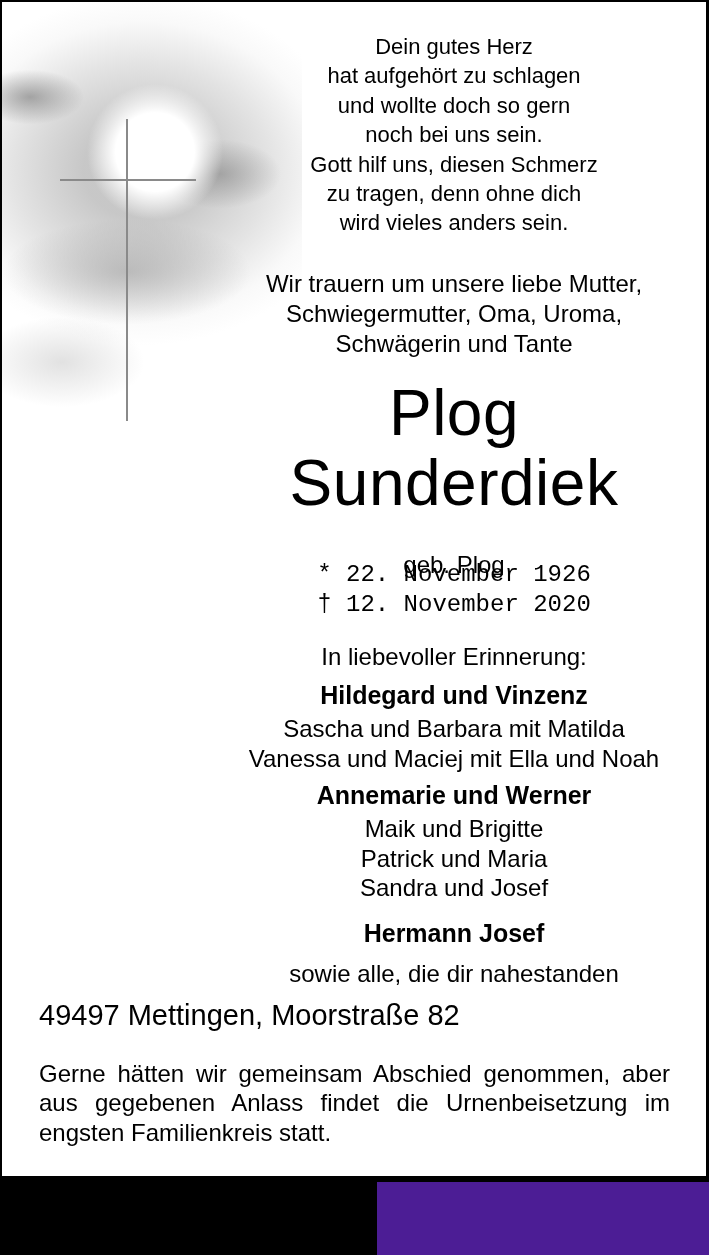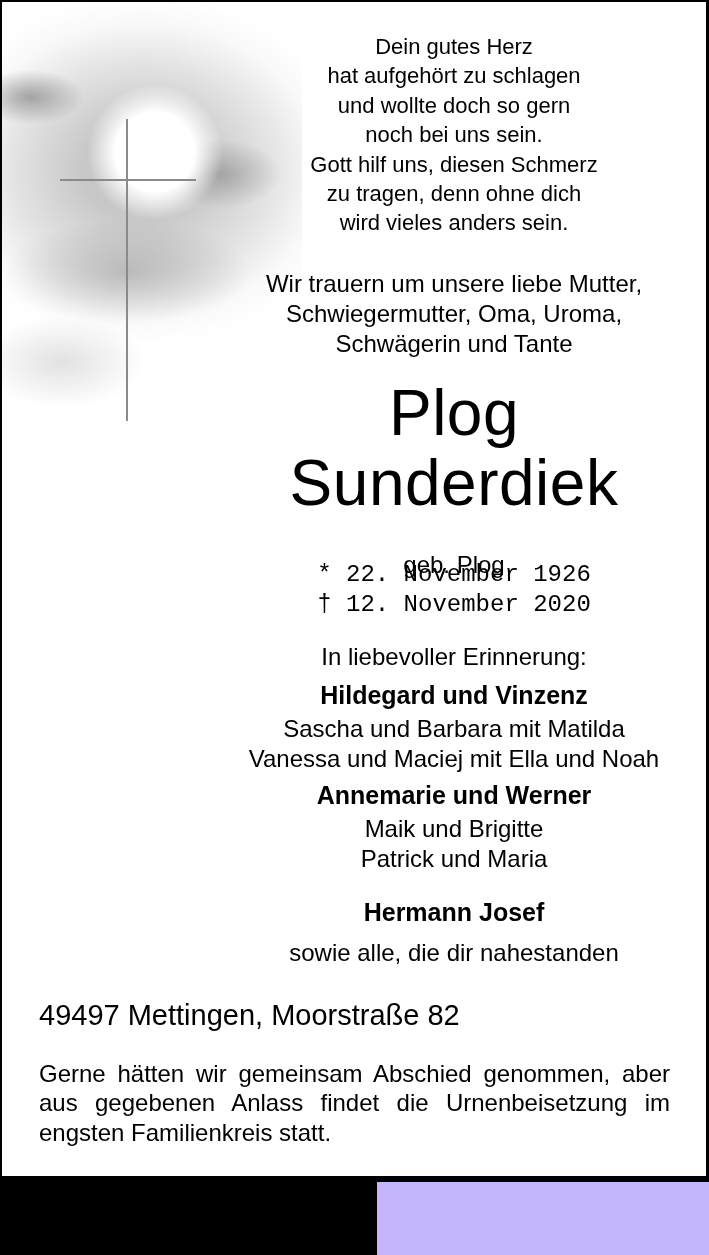--- a/index.html
+++ b/index.html
@@ -3,21 +3,21 @@
 <meta charset="utf-8">
 <style>
   html, body { margin: 0; padding: 0; background: #ffffff; }
   body {
     width: 709px; height: 1255px;
     font-family: "Liberation Sans", sans-serif;
     color: #000000;
     position: relative;
     overflow: hidden;
   }
-  .page { position: absolute; top: 0; left: 0; width: 709px; height: 1255px; background: #c4b5fd; }
+  .page { position: absolute; top: 0; left: 0; width: 709px; height: 1255px; background: #4c1d95; }
 
   .card {
     position: absolute; top: 0; left: 0;
     width: 709px; height: 1182px;
     box-sizing: border-box;
     background: #ffffff;
     border: 2px solid #000000;
     border-right-width: 3px;
     border-bottom-width: 6px;
     overflow: hidden;
@@ -51,21 +51,21 @@
   .poem      { top: 30px;  font-size: 22px; line-height: 29.4px; }
   .mourning  { top: 267px; font-size: 24px; line-height: 30px; }
   .name      { top: 376px; font-size: 64px; line-height: 70px; letter-spacing: 0.5px; }
   .maiden    { top: 548px; font-size: 24px; line-height: 30px; }
   .dates     { top: 558px; font-size: 24px; line-height: 29.5px; font-family: Liberation Mono, monospace; }
   .remember  { top: 640px; font-size: 24px; line-height: 29.5px; }
 
   .remember .intro { line-height: 30px; margin-bottom: 8px; }
   .remember .entry { line-height: 29.5px; }
   .remember .entry.bold { font-weight: bold; font-size: 25px; line-height: 30px; margin-top: 7px; margin-bottom: 4px; }
-  .remember .entry.b3 { margin-top: 24px; margin-bottom: 6px; }
+  .remember .entry.b3 { margin-top: 15px; margin-bottom: 6px; }
   .remember .closing { margin-top: 11px; line-height: 30px; }
 
   .address {
     position: absolute; left: 37px; top: 999px;
     font-size: 29px; line-height: 29.4px;
   }
   .notice {
     position: absolute; left: 37px; right: 36px; top: 1057px;
     font-size: 24px; line-height: 29.4px; text-align: left;
   }
@@ -113,20 +113,21 @@
     </div>
 
     <div class="center remember">
       <div class="intro">In liebevoller Erinnerung:</div>
       <div class="entry bold">Hildegard und Vinzenz</div>
       <div class="entry">Sascha und Barbara mit Matilda</div>
       <div class="entry">Vanessa und Maciej mit Ella und Noah</div>
       <div class="entry bold">Annemarie und Werner</div>
       <div class="entry">Maik und Brigitte</div>
       <div class="entry">Patrick und Maria</div>
+      <div class="entry">Sandra und Josef</div>
       <div class="entry bold b3">Hermann Josef</div>
       <div class="closing">sowie alle, die dir nahestanden</div>
     </div>
 
     <div class="address">49497 Mettingen, Moorstraße 82</div>
 
     <div class="notice">
       <div class="jline">Gerne hätten wir gemeinsam Abschied genommen, aber</div>
       <div class="jline">aus gegebenen Anlass findet die Urnenbeisetzung im</div>
       <div class="lline">engsten Familienkreis statt.</div>

